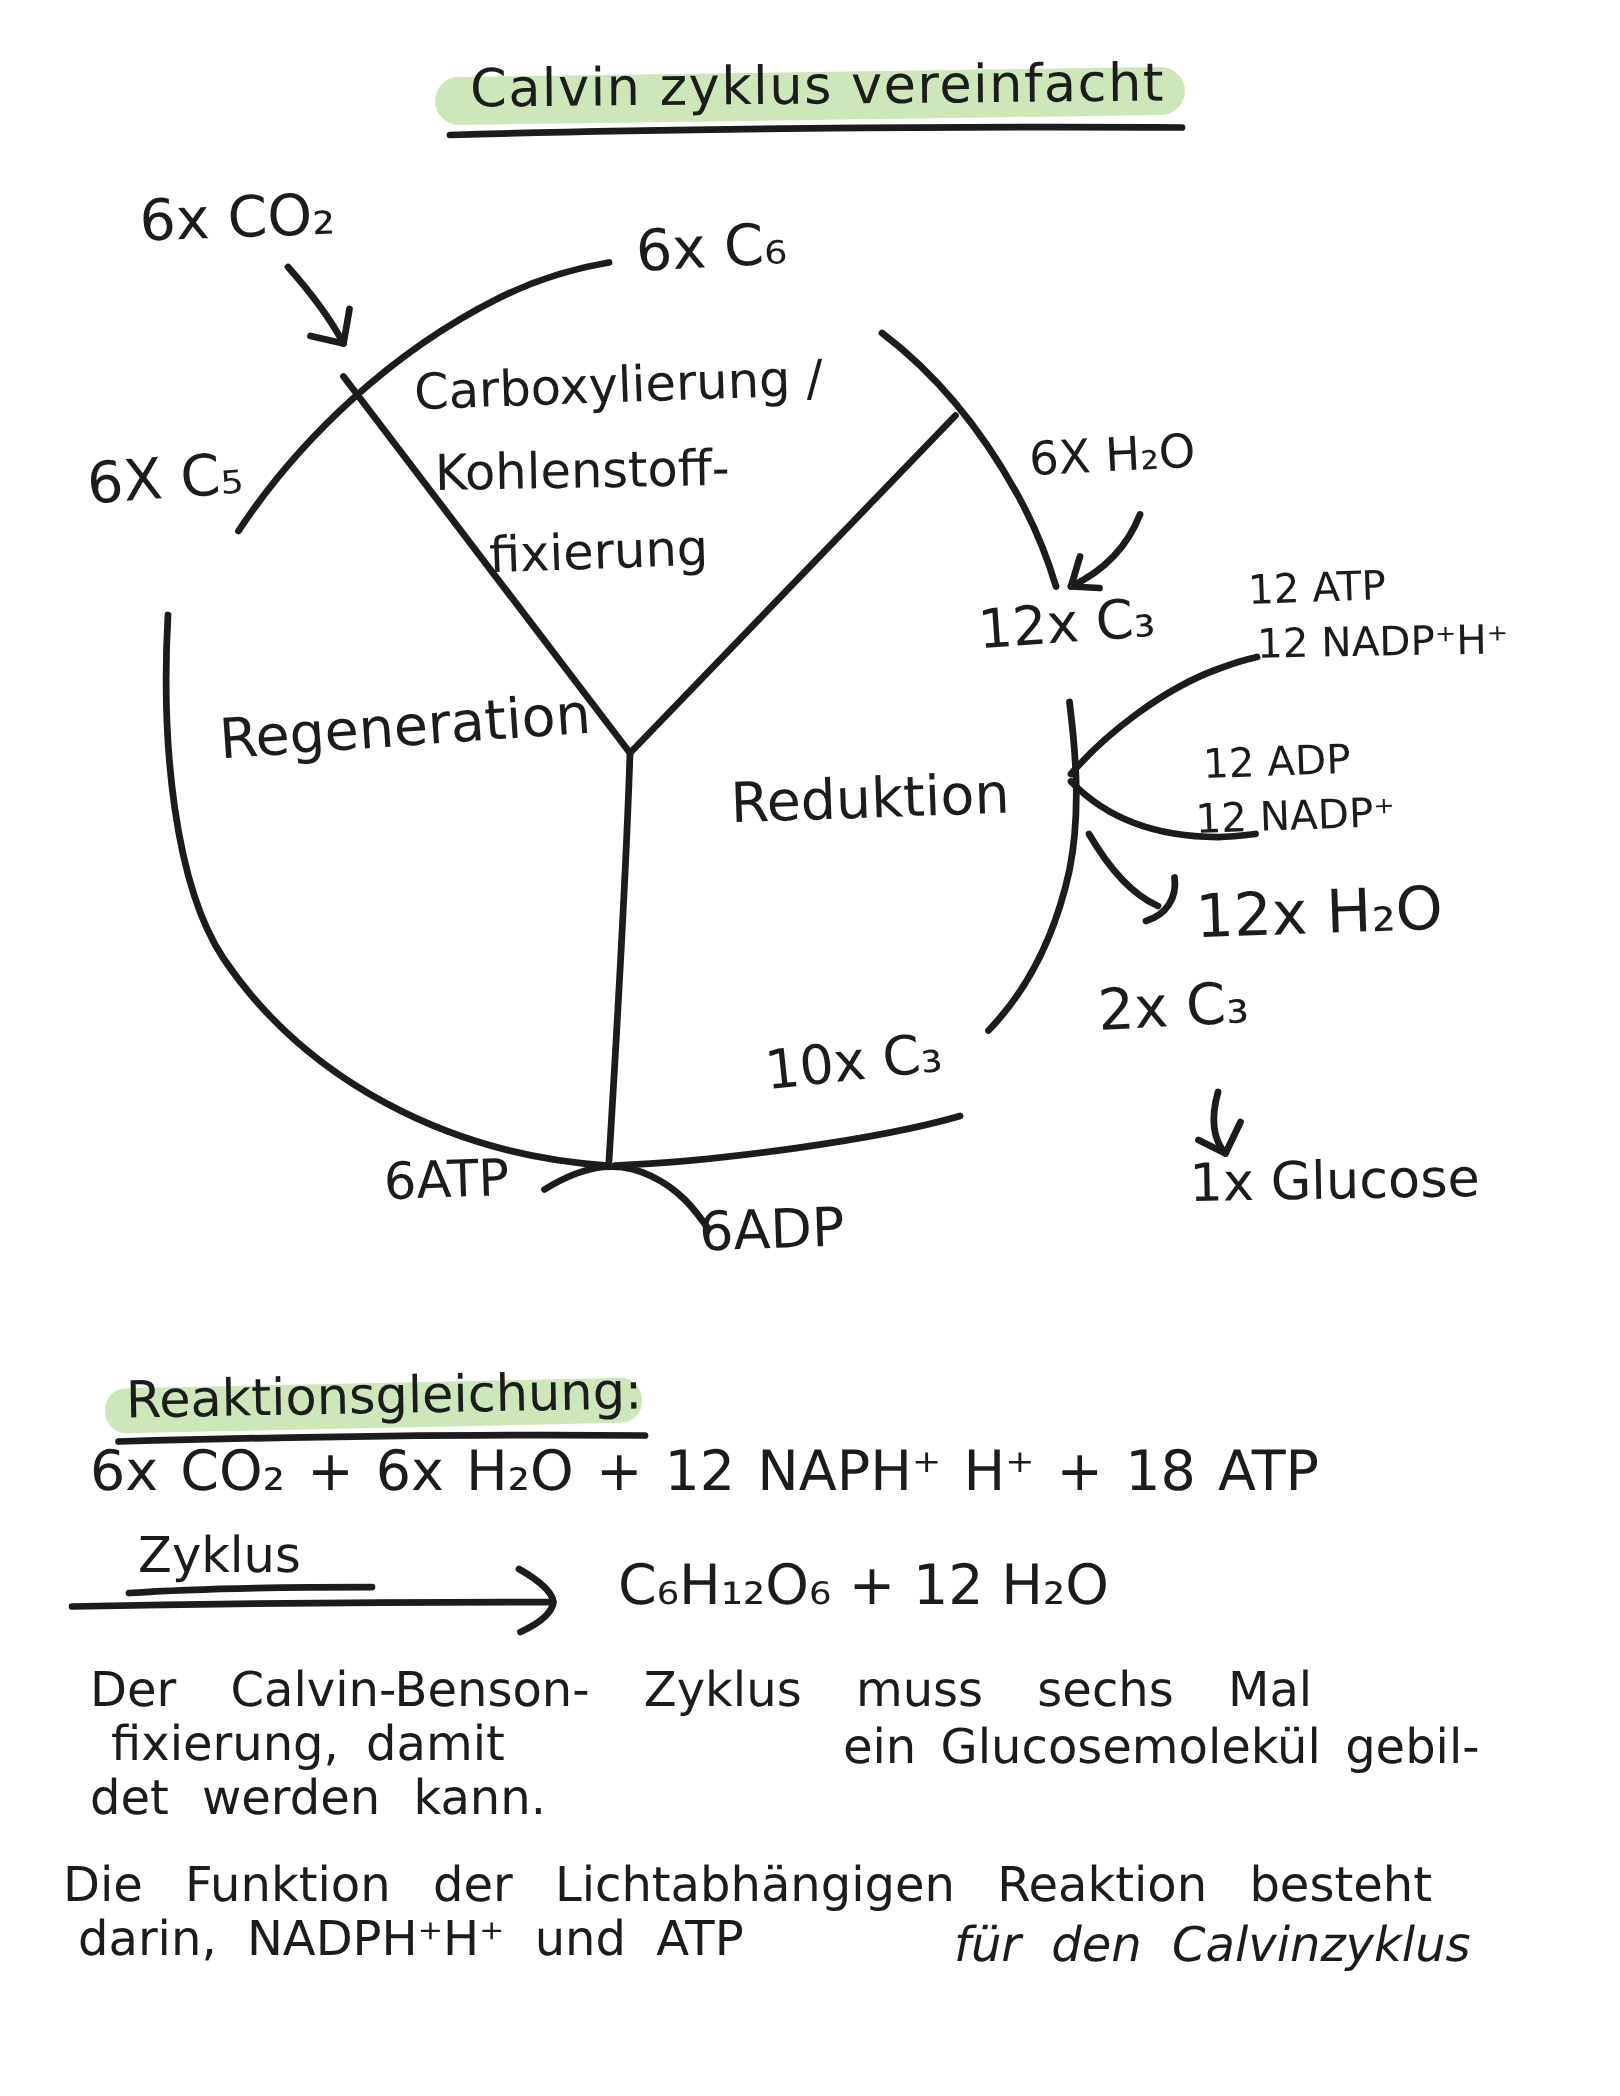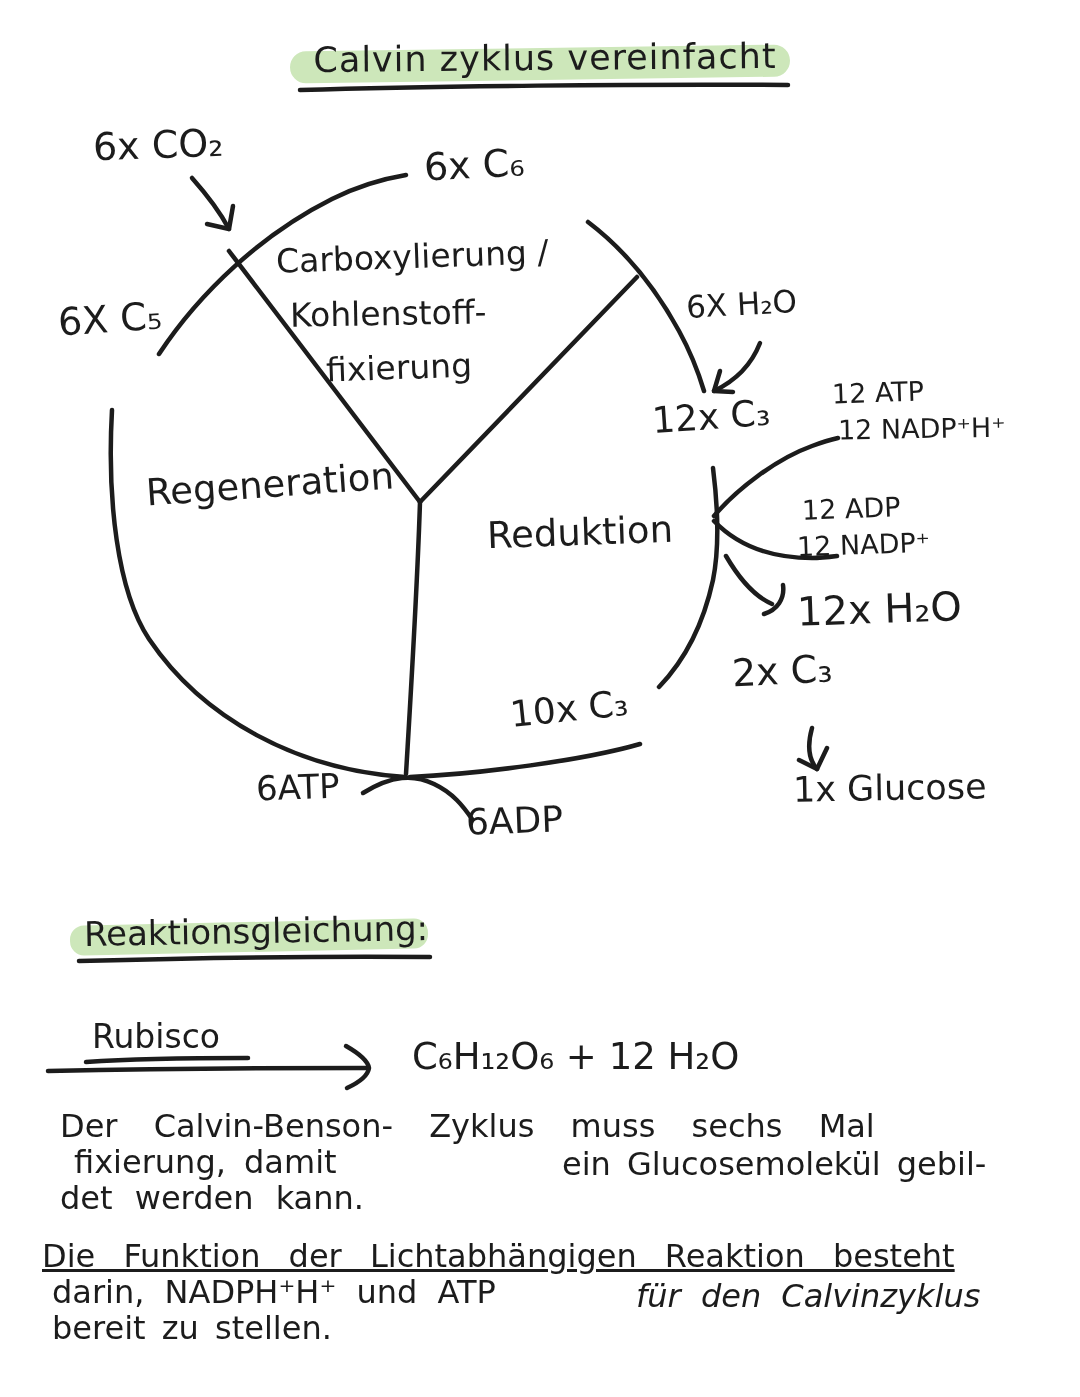--- a/index.html
+++ b/index.html
@@ -99,26 +99,26 @@
   <div class="hw" style="left:802px;top:495px;font-size:27px;transform:rotate(-2deg);">12 ADP</div>
   <div class="hw" style="left:797px;top:531px;font-size:27px;transform:rotate(-2deg);">12 NADP⁺</div>
   <div class="hw" style="left:797px;top:588px;font-size:40px;transform:rotate(-2deg);">12x H₂O</div>
   <div class="hw" style="left:732px;top:652px;font-size:38px;transform:rotate(-3deg);">2x C₃</div>
   <div class="hw" style="left:510px;top:690px;font-size:36px;transform:rotate(-6deg);">10x C₃</div>
   <div class="hw" style="left:256px;top:770px;font-size:34px;transform:rotate(-2deg);">6ATP</div>
   <div class="hw" style="left:466px;top:802px;font-size:36px;transform:rotate(-2deg);">6ADP</div>
   <div class="hw" style="left:793px;top:770px;font-size:35px;transform:rotate(-1deg);">1x Glucose</div>
 
   <div class="hw" style="left:84px;top:914px;font-size:34px;transform:rotate(-1deg);">Reaktionsgleichung:</div>
-  <div class="hw" style="left:92px;top:1020px;font-size:33px;">Rubisco</div>
+  <div class="hw" style="left:60px;top:962px;font-size:37px;word-spacing:3px;">6x CO₂ + 6x H₂O + 12 NAPH⁺ H⁺ + 18 ATP</div>
+  <div class="hw" style="left:92px;top:1020px;font-size:33px;">Zyklus</div>
   <div class="hw" style="left:412px;top:1038px;font-size:37px;">C₆H₁₂O₆   +  12 H₂O</div>
 
   <div class="hw" style="left:60px;top:1110px;font-size:32px;word-spacing:26px;">Der Calvin-Benson- Zyklus muss sechs Mal</div>
   <div class="hw" style="left:74px;top:1146px;font-size:32px;word-spacing:8px;">fixierung, damit</div>
   <div class="hw" style="left:562px;top:1148px;font-size:32px;word-spacing:6px;">ein Glucosemolekül gebil-</div>
   <div class="hw" style="left:60px;top:1182px;font-size:32px;word-spacing:12px;">det werden kann.</div>
 
-  <div class="hw" style="left:42px;top:1240px;font-size:32px;word-spacing:18px;text-decoration:underline;">Die Funktion der Lichtabhängigen Reaktion besteht</div>
+  <div class="hw" style="left:42px;top:1240px;font-size:32px;word-spacing:18px;">Die Funktion der Lichtabhängigen Reaktion besteht</div>
   <div class="hw" style="left:52px;top:1276px;font-size:32px;word-spacing:10px;">darin, NADPH⁺H⁺ und ATP</div>
   <div class="hw" style="left:636px;top:1280px;font-size:32px;word-spacing:10px;font-style:italic;">für den Calvinzyklus</div>
-  <div class="hw" style="left:52px;top:1312px;font-size:32px;word-spacing:6px;">bereit zu stellen.</div>
 
 </div>
 
 </body></html>

